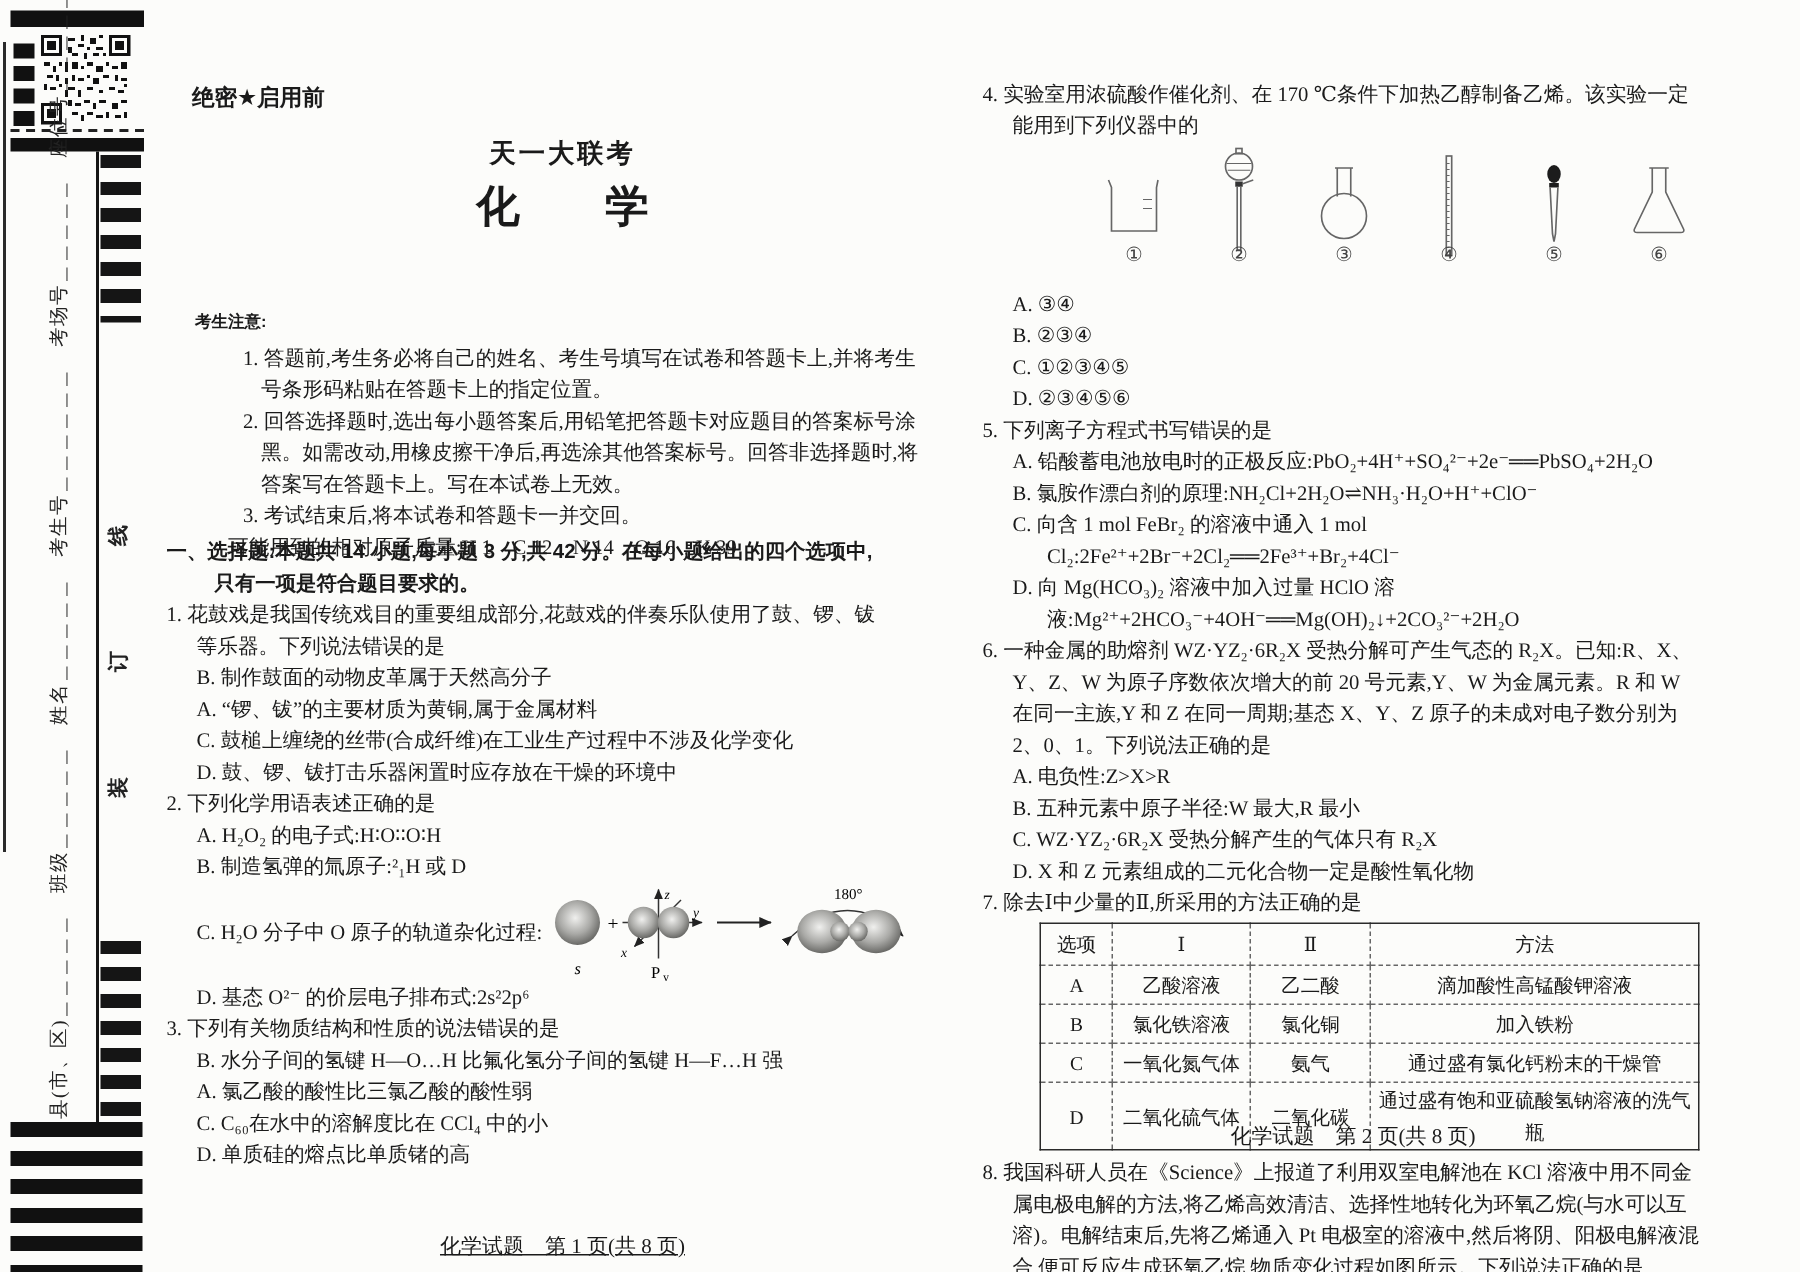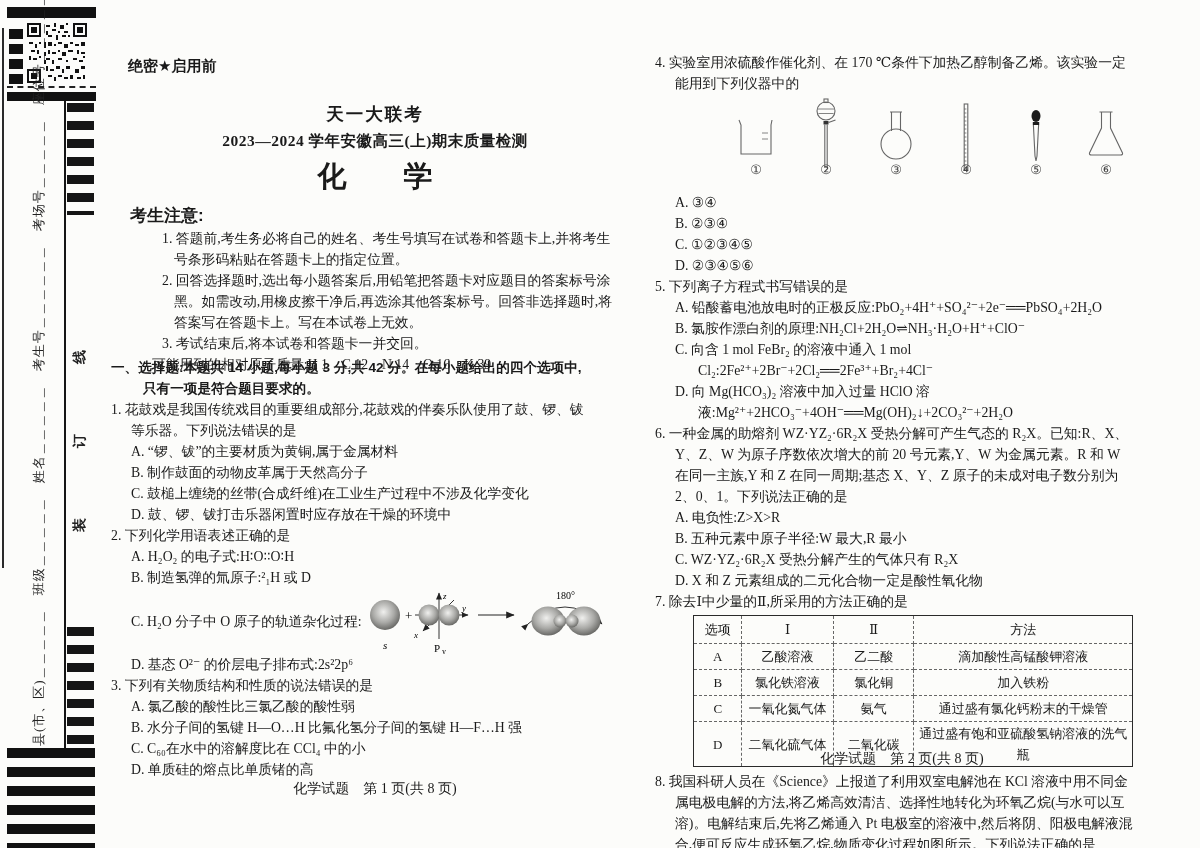--- a/index.html
+++ b/index.html
@@ -16,45 +16,45 @@
   .m-strip{position:absolute;left:67px;width:27px;background:repeating-linear-gradient(180deg,#151515 0 9px,rgba(0,0,0,0) 9px 18px);}
   .m-bottom{position:absolute;left:7px;top:748px;width:88px;height:100px;
             background:repeating-linear-gradient(180deg,#111 0 10px,rgba(0,0,0,0) 10px 19px);}
   .qr{position:absolute;left:27px;top:23px;}
   .vtext{position:absolute;transform:rotate(-90deg);transform-origin:0 0;white-space:nowrap;color:#222;}
   .vtext.fields{left:28px;top:746px;font-size:13px;letter-spacing:1px;}
   .vtext.bindline{left:69px;top:532px;font-size:14px;font-weight:bold;}
   
   .hei{font-family:"Liberation Sans","DejaVu Sans",sans-serif;font-weight:bold;}
   .classification{position:absolute;left:128px;top:55px;font-size:15px;}
-  .titleblock{position:absolute;left:128px;top:92px;width:494px;text-align:center;margin-top:12px;}
+  .titleblock{position:absolute;left:128px;top:92px;width:494px;text-align:center;}
   .examname{font-size:17.5px;font-weight:bold;letter-spacing:2px;}
   .subtitle{font-size:15.5px;font-weight:bold;margin-top:5px;letter-spacing:.5px;}
   .subject{font-size:29px;font-weight:bold;letter-spacing:14px;margin-top:15px;margin-left:14px;}
   
   .notice{position:absolute;left:130px;top:205px;width:494px;}
-  .notice-title{font-size:17px;margin-bottom:2px;}
+  .notice-title{font-size:11px;margin-bottom:2px;}
   .notice-item{padding-left:44px;text-indent:-12px;}
   .notice-masses{padding-left:22px;}
   
   .col{position:absolute;width:478px;}
   .col1{left:111px;top:357px;}
   .col2{left:655px;top:52px;}
   .section-title{padding-left:32px;text-indent:-32px;font-weight:bold;
                  font-family:"Liberation Sans","DejaVu Sans",sans-serif;font-size:13.6px;}
   .q{padding-left:20px;}
   .stem{text-indent:-20px;}
   .opt{padding-left:23px;text-indent:-23px;}
   .optrow{display:flex;flex-direction:column;}
   .optrow .opt{width:235px;flex:none;padding-left:0;text-indent:0;}
   .optc-row{display:flex;align-items:center;white-space:nowrap;}
   .optc-row svg{flex:none;margin-left:2px;}
   
   .footer{position:absolute;text-align:center;font-size:14px;}
-  .f1{left:128px;top:778px;width:494px;}
+  .f1{left:128px;top:821px;width:494px;text-decoration:underline;}
   .f2{left:655px;top:748px;width:494px;}
   
   table.qtable{border-collapse:collapse;margin:3px 0 4px 18px;table-layout:fixed;
                font-size:13px;text-align:center;}
   table.qtable{border:1.5px solid #2a2a2a;}
   table.qtable th,table.qtable td{border:1px dashed #666;font-weight:normal;padding:1px 2px;height:23px;}
   table.qtable th{height:25px;}
   .cw0{width:47px;} .cw1{width:95px;} .cw2{width:83px;} .cw3{width:237px;}
   
   .fig{display:block;}
@@ -165,39 +165,38 @@
   <div class="m-strip" style="top:103px;height:112px"></div>
   <div class="m-strip" style="top:627px;height:121px"></div>
   <div class="m-bottom"></div>
 
   <div class="vtext fields">县(市、区)＿＿＿＿＿　班级＿＿＿＿＿　姓名＿＿＿＿＿　考生号＿＿＿＿＿＿　考场号＿＿＿＿＿　座位号＿＿＿＿＿</div>
   <div class="vtext bindline">装　　　　　订　　　　　线</div>
 
   <div class="classification hei">绝密★启用前</div>
   <div class="titleblock">
     <div class="examname">天一大联考</div>
-    <div class="subtitle">2023—2024 学年安徽高三(上)期末质量检测</div>
     <div class="subject">化　学</div>
   </div>
 
   <div class="notice">
     <div class="notice-title hei">考生注意:</div>
     <div class="notice-item">1. 答题前,考生务必将自己的姓名、考生号填写在试卷和答题卡上,并将考生号条形码粘贴在答题卡上的指定位置。</div>
     <div class="notice-item">2. 回答选择题时,选出每小题答案后,用铅笔把答题卡对应题目的答案标号涂黑。如需改动,用橡皮擦干净后,再选涂其他答案标号。回答非选择题时,将答案写在答题卡上。写在本试卷上无效。</div>
     <div class="notice-item">3. 考试结束后,将本试卷和答题卡一并交回。</div>
     <div class="notice-masses">可能用到的相对原子质量:H 1　C 12　N 14　O 16　K 39</div>
   </div>
 
   <div class="col col1">
     <div class="section-title">一、选择题:本题共 14 小题,每小题 3 分,共 42 分。在每小题给出的四个选项中,只有一项是符合题目要求的。</div>
 
     <div class="q">
       <div class="stem">1. 花鼓戏是我国传统戏目的重要组成部分,花鼓戏的伴奏乐队使用了鼓、锣、钹等乐器。下列说法错误的是</div>
+      <div class="opt">B. 制作鼓面的动物皮革属于天然高分子</div>
       <div class="opt">A. “锣、钹”的主要材质为黄铜,属于金属材料</div>
-      <div class="opt">B. 制作鼓面的动物皮革属于天然高分子</div>
       <div class="opt">C. 鼓槌上缠绕的丝带(合成纤维)在工业生产过程中不涉及化学变化</div>
       <div class="opt">D. 鼓、锣、钹打击乐器闲置时应存放在干燥的环境中</div>
     </div>
 
     <div class="q">
       <div class="stem">2. 下列化学用语表述正确的是</div>
       <div class="opt">A. H₂O₂ 的电子式:H∶O∶∶O∶H</div>
       <div class="opt">B. 制造氢弹的氚原子:²₁H 或 D</div>
       <div class="optc-row">
         <span>C. H₂O 分子中 O 原子的轨道杂化过程:</span>
@@ -222,22 +221,22 @@
           <ellipse cx="220" cy="33" rx="16.5" ry="14.5" fill="url(#orbGrad)"></ellipse>
           <circle cx="196" cy="33" r="6.5" fill="url(#orbGrad)"></circle>
           <circle cx="208" cy="33" r="6.5" fill="url(#orbGrad)"></circle>
         </svg>
       </div>
       <div class="opt">D. 基态 O²⁻ 的价层电子排布式:2s²2p⁶</div>
     </div>
 
     <div class="q">
       <div class="stem">3. 下列有关物质结构和性质的说法错误的是</div>
+      <div class="opt">B. 水分子间的氢键 H—O…H 比氟化氢分子间的氢键 H—F…H 强</div>
       <div class="opt">A. 氯乙酸的酸性比三氯乙酸的酸性弱</div>
-      <div class="opt">B. 水分子间的氢键 H—O…H 比氟化氢分子间的氢键 H—F…H 强</div>
       <div class="opt">C. C₆₀在水中的溶解度比在 CCl₄ 中的小</div>
       <div class="opt">D. 单质硅的熔点比单质锗的高</div>
     </div>
   </div>
   <div class="footer f1">化学试题　第 1 页(共 8 页)</div>
 
   <div class="col col2">
 
     <div class="q">
       <div class="stem">4. 实验室用浓硫酸作催化剂、在 170 ℃条件下加热乙醇制备乙烯。该实验一定能用到下列仪器中的</div>

